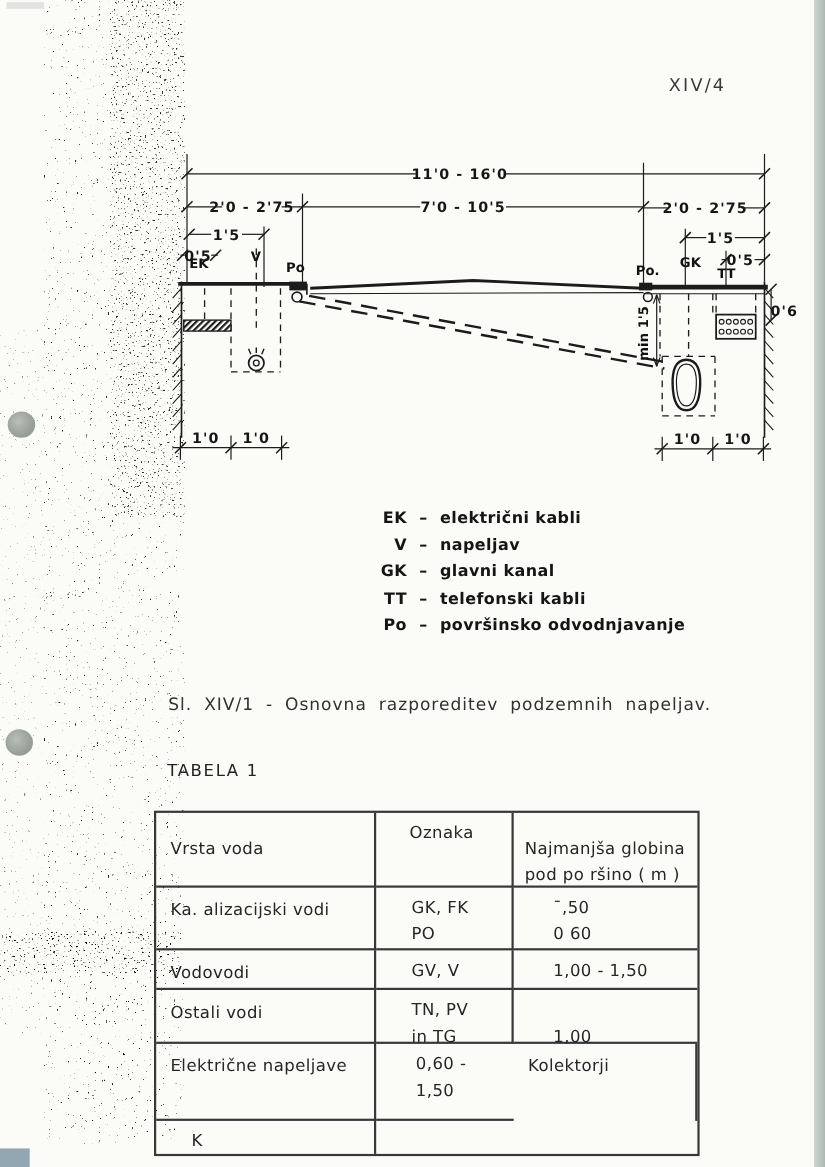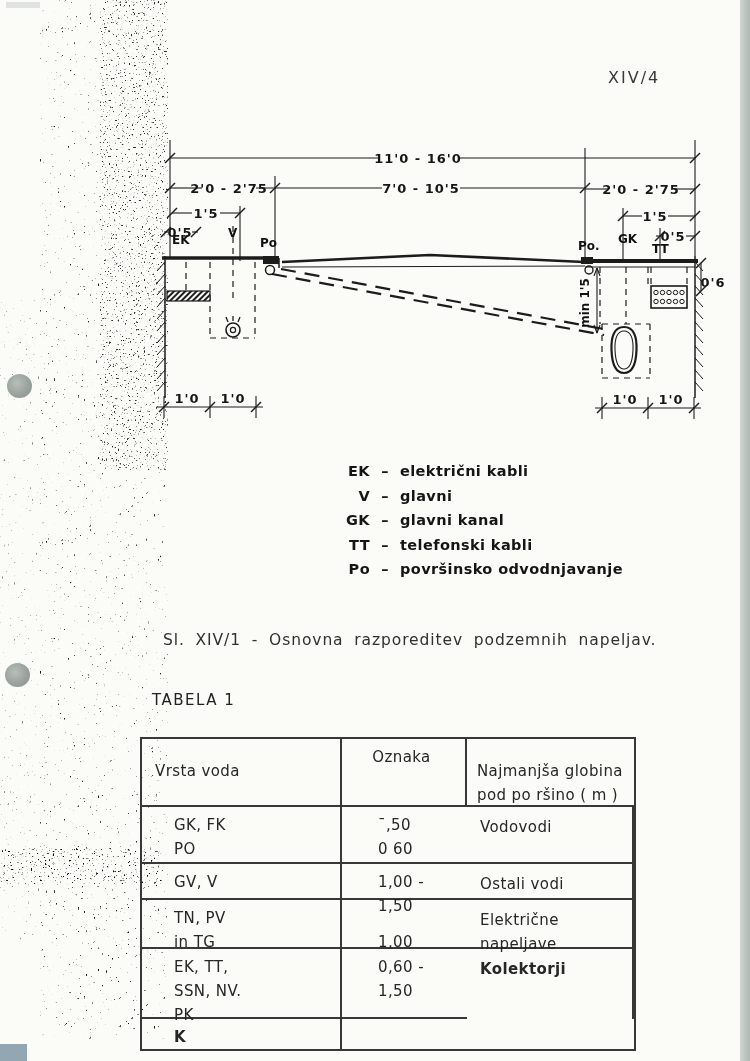--- a/index.html
+++ b/index.html
@@ -16,33 +16,33 @@
   .corner-mark{left:0;top:1044px;width:27px;height:17px;background:#93a7b3;}
   .topleft-smudge{left:6px;top:2px;width:34px;height:6px;background:#d6d9d5;opacity:.7;}
   
   .pageno{left:608px;top:52px;font-size:16px;letter-spacing:2px;color:#3a3a3a;margin-top:16px;}
   
   .legend{left:330px;top:459px;font-weight:700;font-size:14.5px;color:#151515;letter-spacing:.4px;}
   .legend-row{display:flex;height:24.5px;align-items:center;}
   .legend-abbr{width:40px;text-align:right;}
   .legend-dash{width:30px;text-align:center;}
   
-  .caption{left:163px;top:631px;font-size:15.5px;letter-spacing:.9px;word-spacing:5px;color:#303030;}
+  .caption{left:153px;top:631px;font-size:15.5px;letter-spacing:.9px;word-spacing:5px;color:#303030;}
   .tbl-title{left:152px;top:691px;font-size:15px;letter-spacing:1.5px;color:#222;}
   
   .tbl{
     left:140px;top:737px;width:492px;
     display:grid;grid-template-columns:200px 125px 167px;
     grid-template-rows:68px 57px 36px 49px 70px 30px;
     border:2px solid #383838;font-size:15px;letter-spacing:.4px;color:#262626;
     background:transparent;
   }
   .tbl .c{border-right:2px solid #383838;border-bottom:2px solid #383838;line-height:24px;box-sizing:border-box;}
   .tbl .c.last-col{border-right:none;}
-  .tbl .c.last-row{border-bottom:none;font-weight:bold;}
+  .tbl .c.last-row{border-bottom:none;}
   .tbl .col1{padding:8px 6px 0 13px;}
   .tbl .col2{padding:6px 4px 0 32px;}
   .tbl .col3{padding:6px 4px 0 36px;}
   .tbl .col2.hdr{padding-left:0;text-align:center;}
   .tbl .col3.hdr{padding-left:10px;padding-top:20px;}
   .tbl .pt30{padding-top:30px;}
   svg text{font-family:"DejaVu Sans","Liberation Sans",sans-serif;}
   .dimtxt{font-size:13px;font-weight:700;letter-spacing:1px;fill:#161616;}
   .lbltxt{font-size:12px;font-weight:700;fill:#111;}
 </style>
@@ -257,21 +257,21 @@
 
 <div class="abs legend">
   <div class="legend-row">
     <span class="legend-abbr">EK</span>
     <span class="legend-dash">–</span>
     <span class="legend-desc">električni kabli</span>
   </div>
   <div class="legend-row">
     <span class="legend-abbr">V</span>
     <span class="legend-dash">–</span>
-    <span class="legend-desc">glavni</span>
+    <span class="legend-desc">napeljav</span>
   </div>
   <div class="legend-row">
     <span class="legend-abbr">GK</span>
     <span class="legend-dash">–</span>
     <span class="legend-desc">glavni kanal</span>
   </div>
   <div class="legend-row">
     <span class="legend-abbr">TT</span>
     <span class="legend-dash">–</span>
     <span class="legend-desc">telefonski kabli</span>
@@ -289,20 +289,21 @@
 
 <div class="abs tbl">
 
   <div class="c col1 hdr" style="padding-top:20px">Vrsta voda</div>
   <div class="c col2 hdr">Oznaka</div>
   <div class="c col3 hdr last-col">
     <div>Najmanjša globina</div>
     <div>pod po ršino ( m )</div>
   </div>
 
+  <div class="c col1">Ka. alizacijski vodi</div>
   <div class="c col2">
     <div>GK, FK</div>
     <div>PO</div>
   </div>
   <div class="c col3 last-col">
     <div>¯,50</div>
     <div>0 60</div>
   </div>
 
   <div class="c col1">Vodovodi</div>
@@ -316,25 +317,20 @@
   <div class="c col1">Ostali vodi</div>
   <div class="c col2">
     <div>TN, PV</div>
     <div>in TG</div>
   </div>
   <div class="c col3 last-col pt30">
     <div>1,00</div>
   </div>
 
   <div class="c col1">Električne napeljave</div>
-  <div class="c col2">
-    <div>EK, TT,</div>
-    <div>SSN, NV.</div>
-    <div>PK</div>
-  </div>
   <div class="c col3 last-col">
     <div>0,60 - 1,50</div>
   </div>
 
   <div class="c col1 last-row">Kolektorji</div>
   <div class="c col2 last-row">
     <div>K</div>
   </div>
 </div>
 

